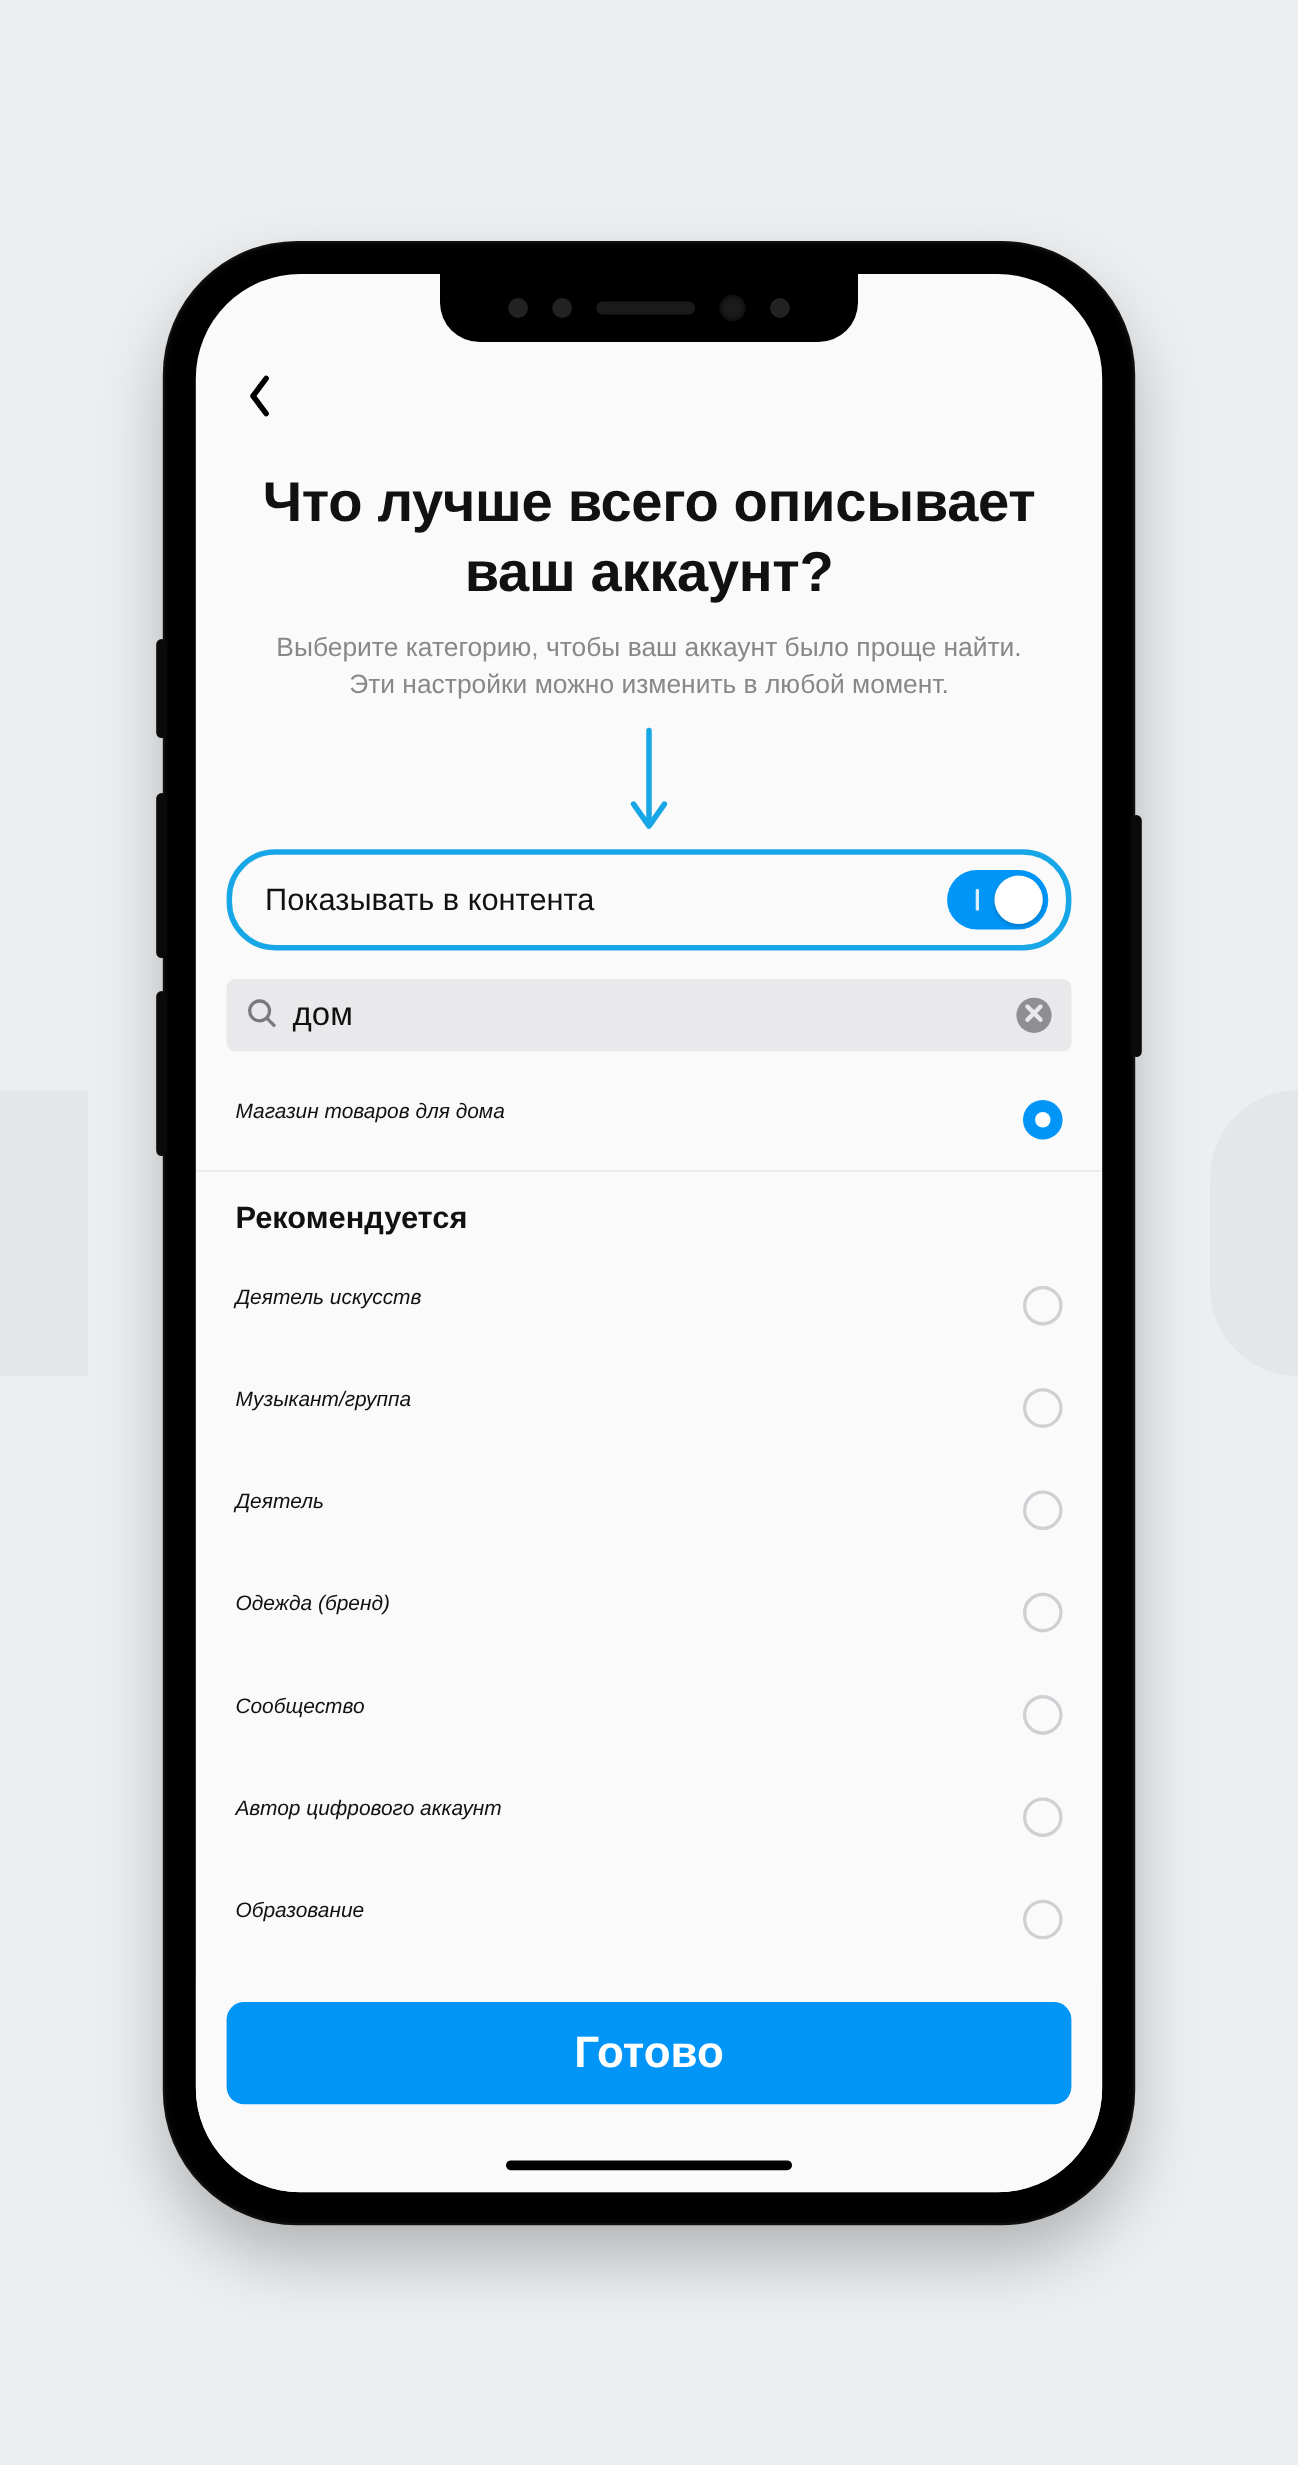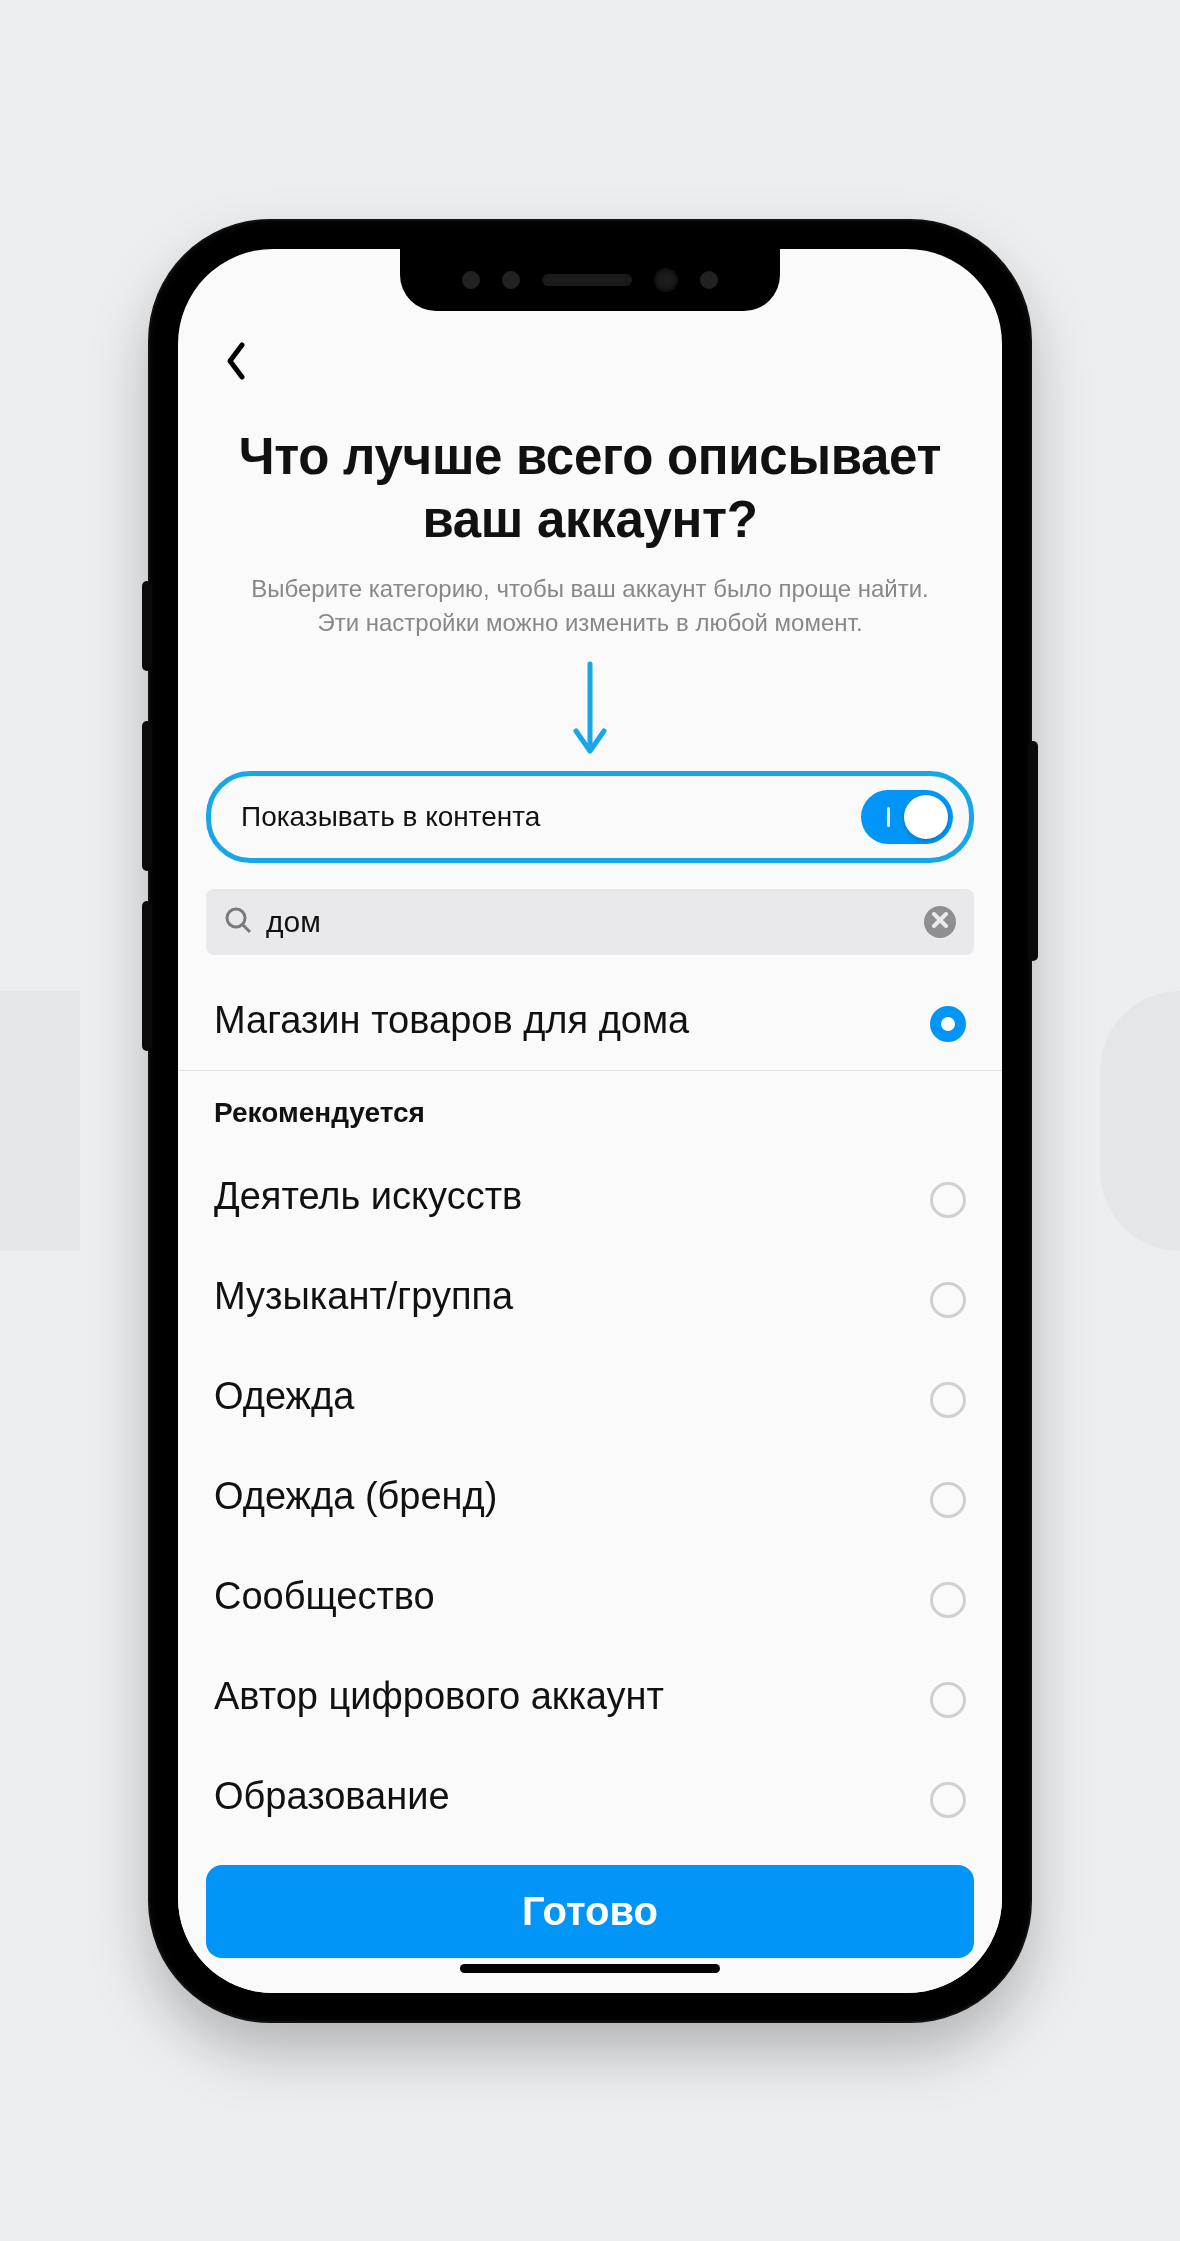--- a/index.html
+++ b/index.html
@@ -186,26 +186,27 @@
   .search-wrap .clear-btn svg { width: 16px; height: 16px; stroke: #e9e9eb; stroke-width: 4; stroke-linecap: round; }
 
   .list {
     flex: 1;
     margin-top: 16px;
     overflow: hidden;
   }
   .list-item {
     padding: 28px 36px;
     display: flex;
-    align-items: flex-end;
+    align-items: flex-start;
     justify-content: space-between;
-    font-size: 38px;
+    font-size: 19px;
     color: #111;
     border-bottom: 1px solid rgba(0,0,0,0);
     cursor: pointer;
+    font-style: italic;
   }
   .list-item.with-divider { border-bottom: 1px solid #e2e2e4; }
   .radio {
     width: 36px; height: 36px;
     border: 3px solid #d0d0d4;
     border-radius: 50%;
     flex-shrink: 0;
     position: relative;
   }
   .radio.selected {
@@ -336,21 +337,21 @@
 
         <div class="list-item">
           <span>Деятель искусств</span>
           <span class="radio"></span>
         </div>
         <div class="list-item">
           <span>Музыкант/группа</span>
           <span class="radio"></span>
         </div>
         <div class="list-item">
-          <span>Одежда</span>
+          <span>Деятель</span>
           <span class="radio"></span>
         </div>
         <div class="list-item">
           <span>Одежда (бренд)</span>
           <span class="radio"></span>
         </div>
         <div class="list-item">
           <span>Сообщество</span>
           <span class="radio"></span>
         </div>

